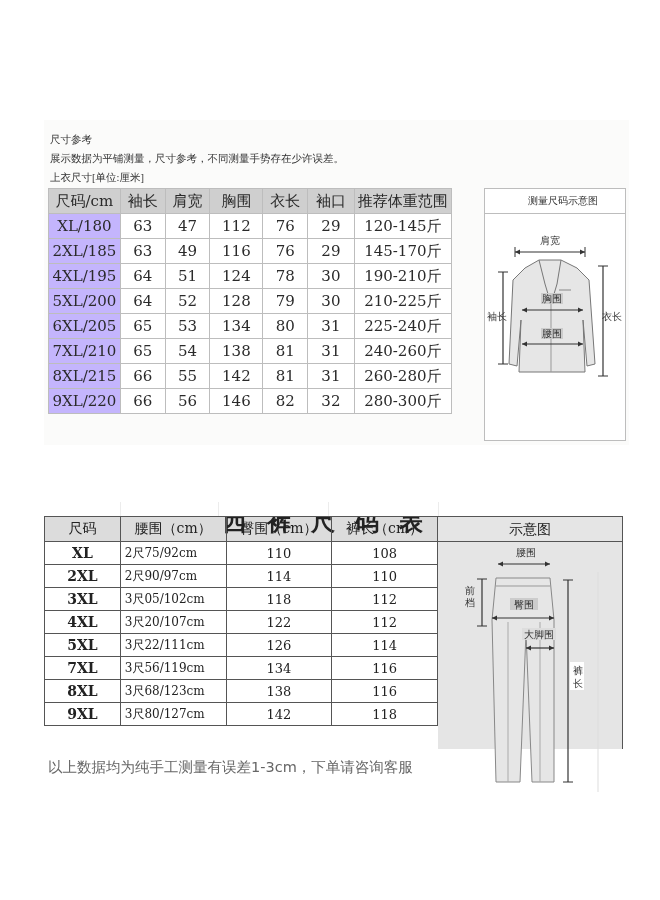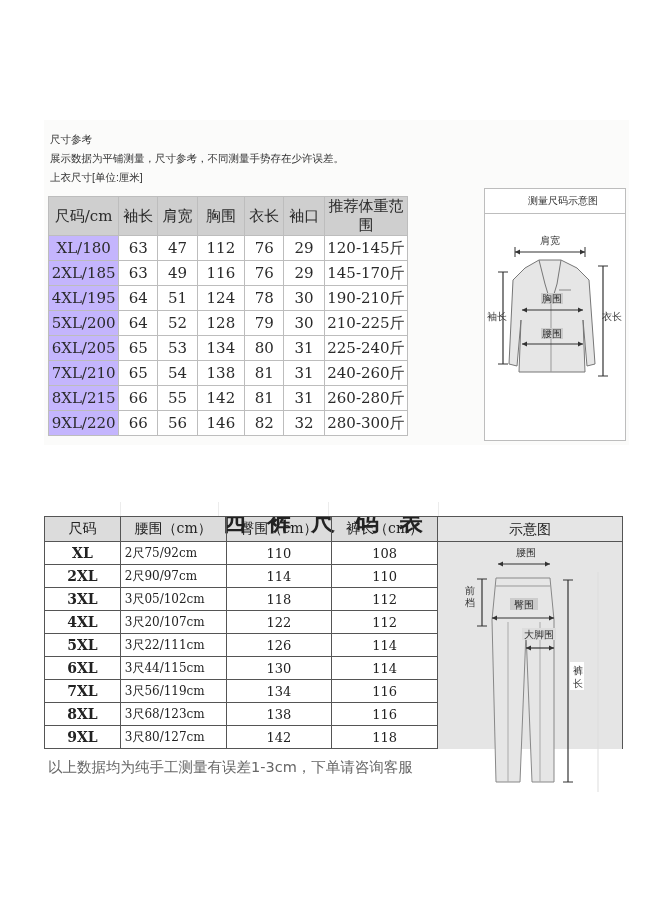--- a/index.html
+++ b/index.html
@@ -1,22 +1,22 @@
 <!DOCTYPE html>
 <html><head>
 <meta charset="utf-8">
 <style>
   html, body { margin:0; padding:0; }
   body { width:660px; height:900px; background:#ffffff; position:relative; overflow:hidden;
          font-family:"DejaVu Serif","Liberation Serif",serif; color:#222; }
   .top-bg { position:absolute; left:44px; top:120px; width:585px; height:325px; background:#fbfbfa; }
-  .note { position:absolute; left:50px; font-size:10.5px; color:#333; font-family:Liberation Sans, sans-serif; white-space:nowrap; }
+  .note { position:absolute; left:50px; font-size:10.5px; color:#333; font-family:Liberation Serif, serif; white-space:nowrap; }
   table { border-collapse:collapse; position:absolute; }
   
-  #jacket { left:48px; top:196px; width:360px; }
+  #jacket { left:48px; top:188px; width:404px; }
   #jacket th, #jacket td { border:1px solid #bdbdbd; text-align:center; height:24px; padding:0; font-size:15px; font-weight:normal; color:#2a2a2a; }
   #jacket th { background:#cfcfcf; font-size:15px; }
   #jacket td.size { background:#c4b5fd; }
   #jacket td { background:#ffffff; }
   .jdiag { position:absolute; left:484px; top:188px; width:140px; height:251px; border:1px solid #bdbdbd; background:#fff; }
   .jdiag .cap { height:24px; border-bottom:1px solid #bdbdbd; text-align:center; font-size:10px; line-height:24px; color:#333;padding-left:16px; }
   
   .band { position:absolute; left:44px; top:462px; width:578px; height:40px; background:#dcdcdc;
           text-align:center; font-size:24px; line-height:40px; letter-spacing:20px; color:#222; font-weight:bold;margin-top:40px; }
   .spacer { position:absolute; left:44px; top:502px; width:578px; height:14px; background:#fff; }
@@ -226,26 +226,20 @@
         <td>122</td>
         <td>112</td>
       </tr>
       <tr>
         <td class="size">5XL</td>
         <td class="waist">3尺22/111cm</td>
         <td>126</td>
         <td>114</td>
       </tr>
       <tr>
-        <td class="size">6XL</td>
-        <td class="waist">3尺44/115cm</td>
-        <td>130</td>
-        <td>114</td>
-      </tr>
-      <tr>
         <td class="size">7XL</td>
         <td class="waist">3尺56/119cm</td>
         <td>134</td>
         <td>116</td>
       </tr>
       <tr>
         <td class="size">8XL</td>
         <td class="waist">3尺68/123cm</td>
         <td>138</td>
         <td>116</td>

